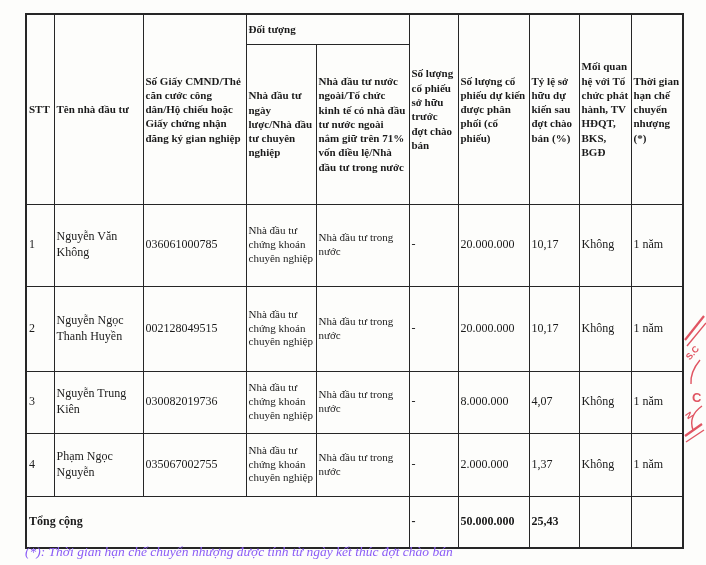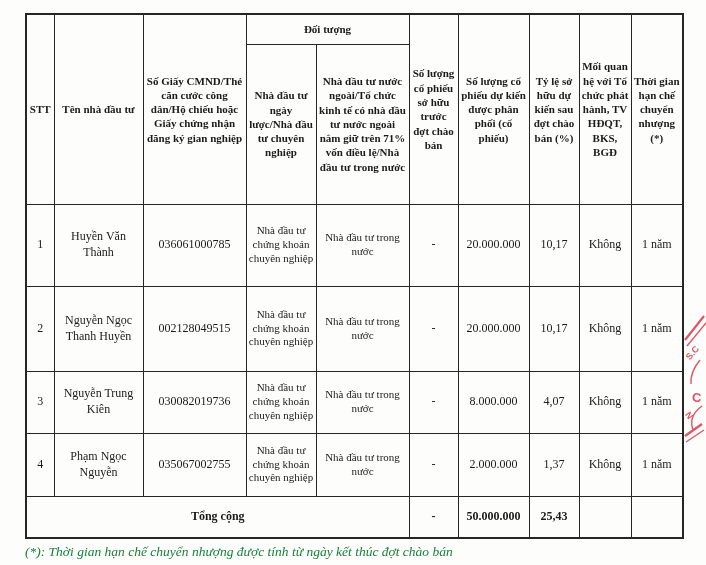--- a/index.html
+++ b/index.html
@@ -19,21 +19,21 @@
     position: absolute;
     left: 25px;
     top: 13px;
     border-collapse: collapse;
     table-layout: fixed;
     border: 2px solid #262626;
   }
   .investor-table th,
   .investor-table td {
     border: 1px solid #262626;
-    text-align: center;
+    text-align: left;
     vertical-align: middle;
     padding: 1px 2px;
     overflow: hidden;
   }
   .investor-table th {
     font-size: 11px;
     font-weight: bold;
     line-height: 1.3;
   }
   .investor-table td {
@@ -47,21 +47,21 @@
   .investor-table tr.total-row td {
     font-weight: bold;
   }
   .footnote {
     position: absolute;
     left: 25px;
     top: 544px;
     width: 660px;
     font-style: italic;
     font-size: 13.5px;
-    color: #15803d;
+    color: #8b5cf6;
   }
   .stamp-fragment {
     position: absolute;
     right: 0;
     top: 310px;
     width: 22px;
     height: 140px;
     overflow: hidden;
   }
 </style>
@@ -93,21 +93,21 @@
     <th rowspan="2">Mối quan hệ với Tổ chức phát hành, TV HĐQT, BKS, BGĐ</th>
     <th rowspan="2">Thời gian hạn chế chuyển nhượng (*)</th>
   </tr>
   <tr style="height:160px">
     <th>Nhà đầu tư ngày lược/Nhà đầu tư chuyên nghiệp</th>
     <th>Nhà đầu tư nước ngoài/Tổ chức kinh tế có nhà đầu tư nước ngoài nắm giữ trên 71% vốn điều lệ/Nhà đầu tư trong nước</th>
   </tr>
 
   <tr style="height:82px">
     <td>1</td>
-    <td>Huyền Văn Thành</td>
+    <td>Nguyễn Văn Không</td>
     <td>036061000785</td>
     <td class="type-cell">Nhà đầu tư chứng khoán chuyên nghiệp</td>
     <td class="type-cell">Nhà đầu tư trong nước</td>
     <td>-</td>
     <td>20.000.000</td>
     <td>10,17</td>
     <td>Không</td>
     <td>1 năm</td>
   </tr>
 
@@ -143,21 +143,21 @@
     <td>035067002755</td>
     <td class="type-cell">Nhà đầu tư chứng khoán chuyên nghiệp</td>
     <td class="type-cell">Nhà đầu tư trong nước</td>
     <td>-</td>
     <td>2.000.000</td>
     <td>1,37</td>
     <td>Không</td>
     <td>1 năm</td>
   </tr>
 
-  <tr style="height:42px" class="total-row">
+  <tr style="height:52px" class="total-row">
     <td colspan="5">Tổng cộng</td>
     <td>-</td>
     <td>50.000.000</td>
     <td>25,43</td>
     <td></td>
     <td></td>
   </tr>
 </tbody>
   </table>
 

